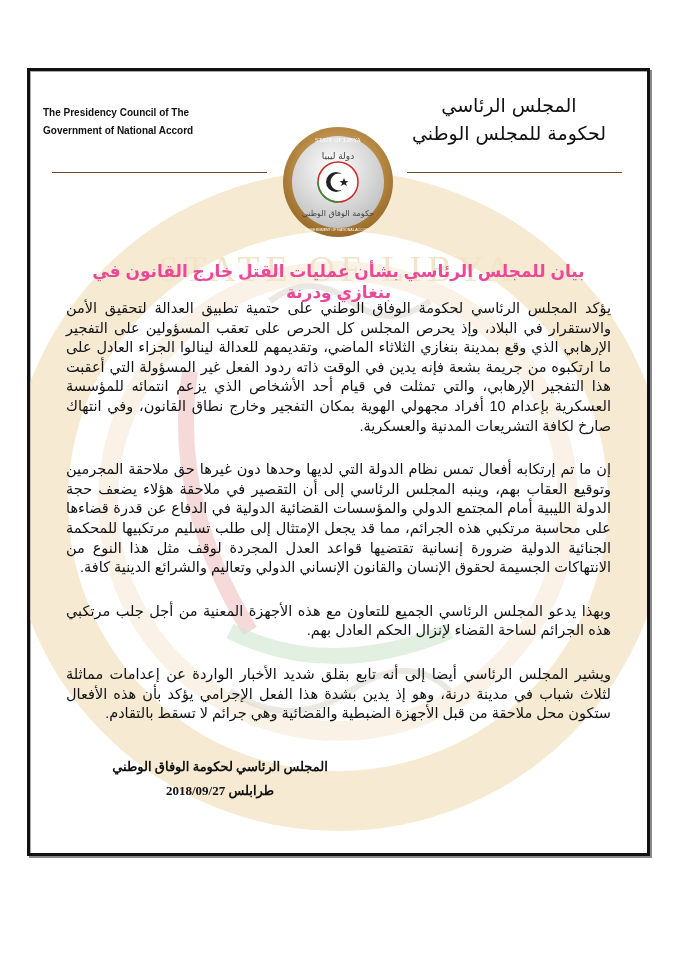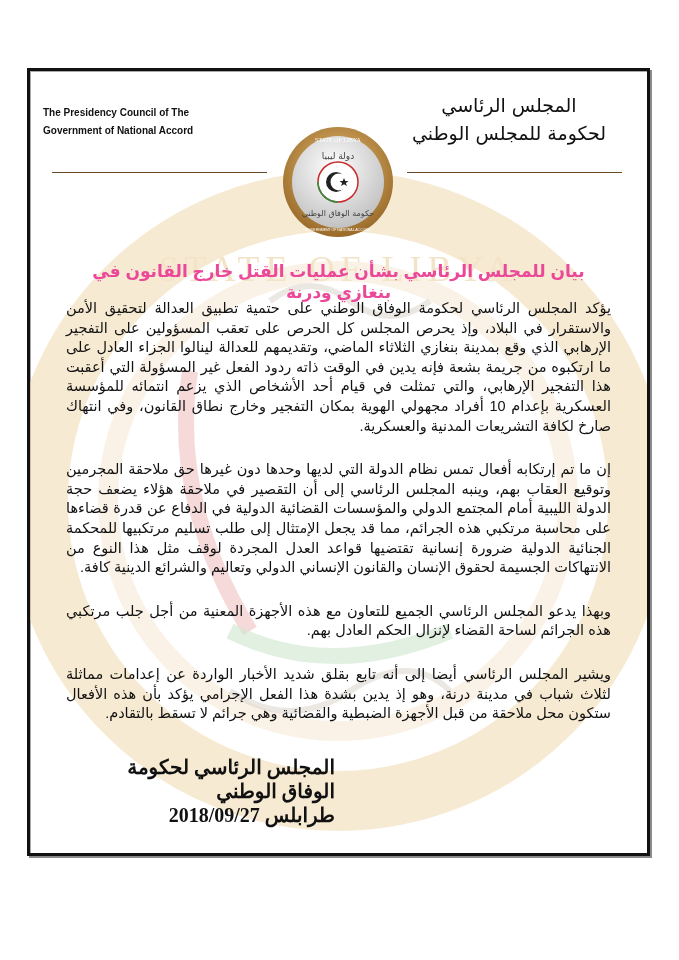--- a/index.html
+++ b/index.html
@@ -29,22 +29,22 @@
     .title {
       position: absolute; left: 0; right: 0; top: 190px; text-align: center; direction: rtl;
       font-weight: bold; font-size: 17px; color: #ec4899; padding: 0 40px 0 40px;
     }
     .body-text {
       position: absolute; left: 36px; right: 36px; top: 228px; direction: rtl; text-align: justify;
       font-size: 14.5px; line-height: 19.6px; color: #111;
     }
     .body-text p { margin: 0 0 24px 0; }
     .signature {
-      position: absolute; left: 75px; top: 684px; width: 230px; direction: rtl;
-      font-family: "Liberation Serif", "DejaVu Serif", serif; font-weight: bold; font-size: 20px; line-height: 24px; color: #111;
+      position: absolute; left: 75px; top: 684px; width: 230px; text-align: center; direction: rtl;
+      font-family: "Liberation Serif", "DejaVu Serif", serif; font-weight: bold; font-size: 13px; line-height: 24px; color: #111;
     }
   </style>
 </head>
 <body>
 
 <div class="frame">
 
   <svg class="watermark" viewBox="0 0 617 782">
     <defs>
       <radialGradient id="wmg" cx="50%" cy="50%" r="50%">

